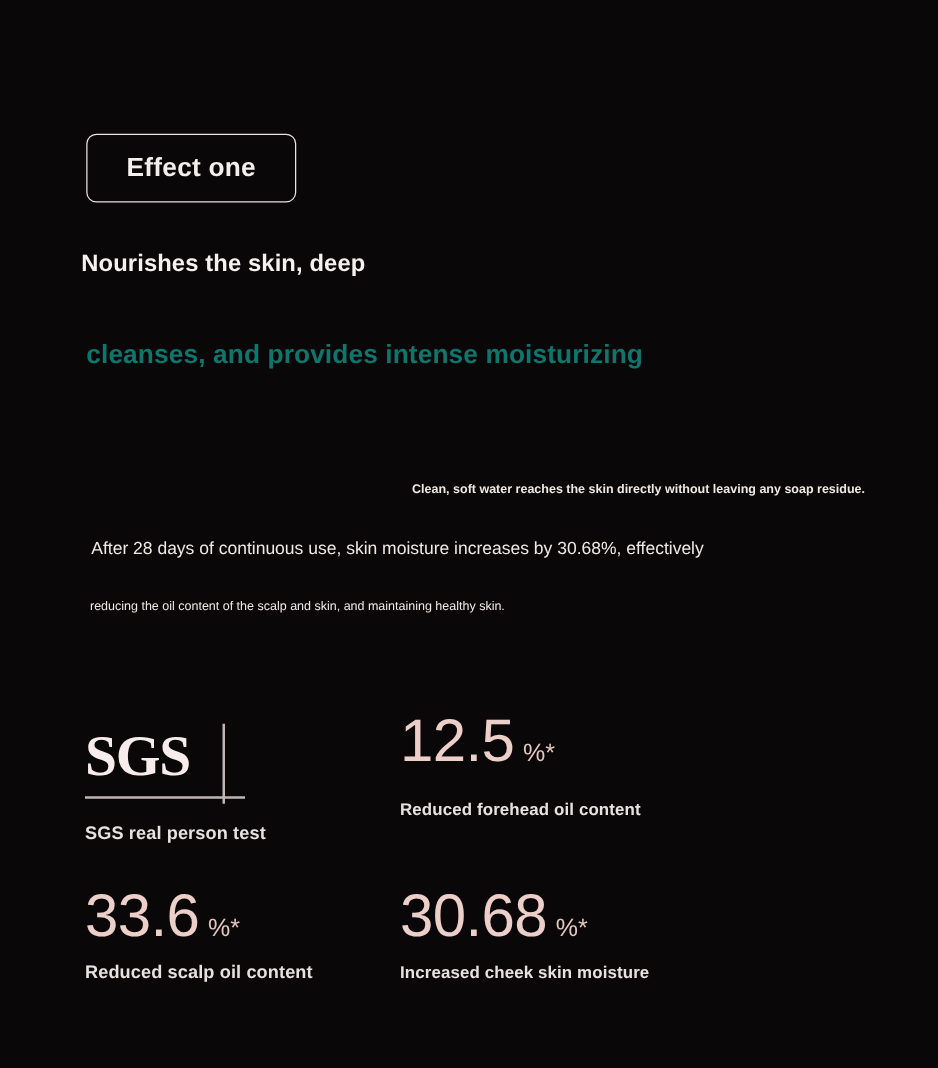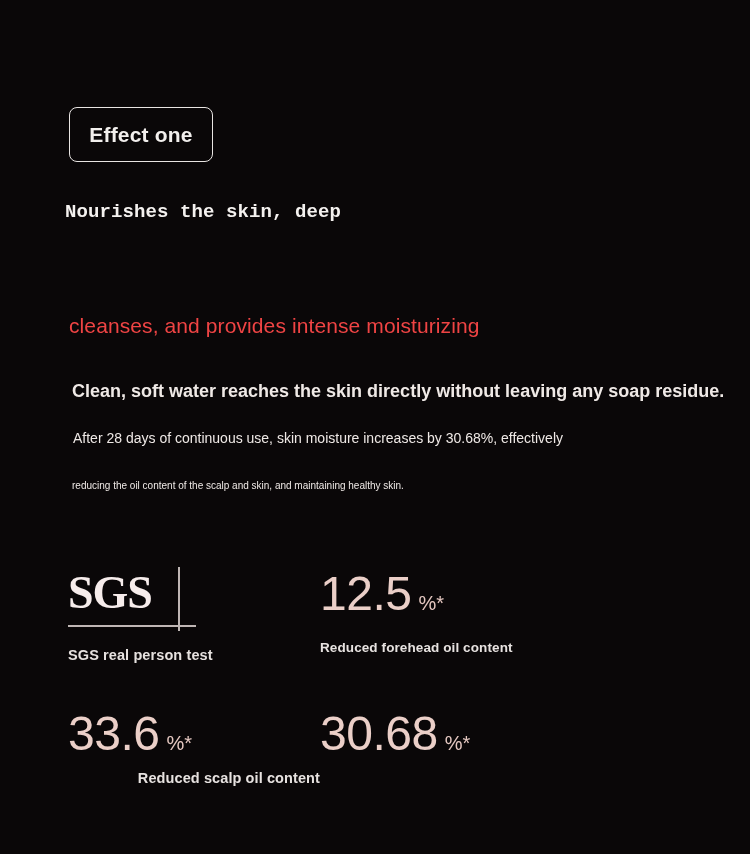--- a/index.html
+++ b/index.html
@@ -17,21 +17,21 @@
     width: 750px;
     height: 854px;
     background: #0a0708;
   }
 
   
   .badge {
     position: absolute;
     left: 69px;
     top: 107px;
-    width: 144px;
+    width: 168px;
     height: 55px;
     border: 1.5px solid #e8e4e2;
     border-radius: 8px;
     display: flex;
     align-items: center;
     justify-content: center;
   }
   .badge-label {
     color: #f2efed;
     font-size: 21px;
@@ -41,73 +41,71 @@
 
   
   .headline-1 {
     position: absolute;
     left: 65px;
     top: 201px;
     color: #f4f1ef;
     font-size: 19px;
     font-weight: 600;
     letter-spacing: 0.1px;
-    font-family: Liberation Mono, monospace;
   }
   .headline-2 {
     position: absolute;
     left: 69px;
     top: 272px;
-    color: #ef4444;
+    color: #0f766e;
     font-size: 21px;
-    font-weight: 400;
+    font-weight: 700;
     letter-spacing: 0.1px;
-    margin-top: 42px;
   }
 
   
   .body-block {
     position: absolute;
     left: 72px;
     top: 368px;
     width: 620px;
   }
   .body-line {
     color: #efe9e6;
     font-size: 14.5px;
     font-weight: 600;
     line-height: 47px;
     white-space: nowrap;
   }
-  .body-line.l1 { font-size: 18px; margin-left: 0px; }
+  .body-line.l1 { font-size: 10px; margin-left: 0px; text-align: right; }
   .body-line.l2 { font-size: 14px; font-weight: 500; margin-left: 1px; }
   .body-line.l3 { font-size: 10px; font-weight: 500; margin-left: 0px; }
 
   
   .stats {
     position: absolute;
     left: 68px;
     top: 560px;
     width: 620px;
   }
   .stat-row {
     display: flex;
   }
   .stat-row.row1 { height: 140px; }
-  .stat-row.row2 { height: 130px; text-align: right; }
+  .stat-row.row2 { height: 130px; }
   .stat-cell { width: 252px; }
   .stat-cell.col2 { margin-left: 0px; }
 
   
   .sgs-wrap {
     position: relative;
     width: 128px;
     height: 62px;
     margin-left: 0px;
-    margin-top: 7px;
+    margin-top: 19px;
   }
   .sgs-text {
     position: absolute;
     left: 0;
     top: 0;
     font-family: "Liberation Serif", serif;
     font-weight: 700;
     font-size: 46px;
     letter-spacing: -1px;
     color: #f6eceb;
@@ -212,19 +210,20 @@
           <span class="stat-unit">%*</span>
         </div>
         <div class="stat-caption big">Reduced scalp oil content</div>
       </div>
 
       <div class="stat-cell col2">
         <div class="stat-value">
           <span class="stat-num">30.68</span>
           <span class="stat-unit">%*</span>
         </div>
+        <div class="stat-caption">Increased cheek skin moisture</div>
       </div>
 
     </div>
 
   </div>
 
 </div>
 
 </body></html>

